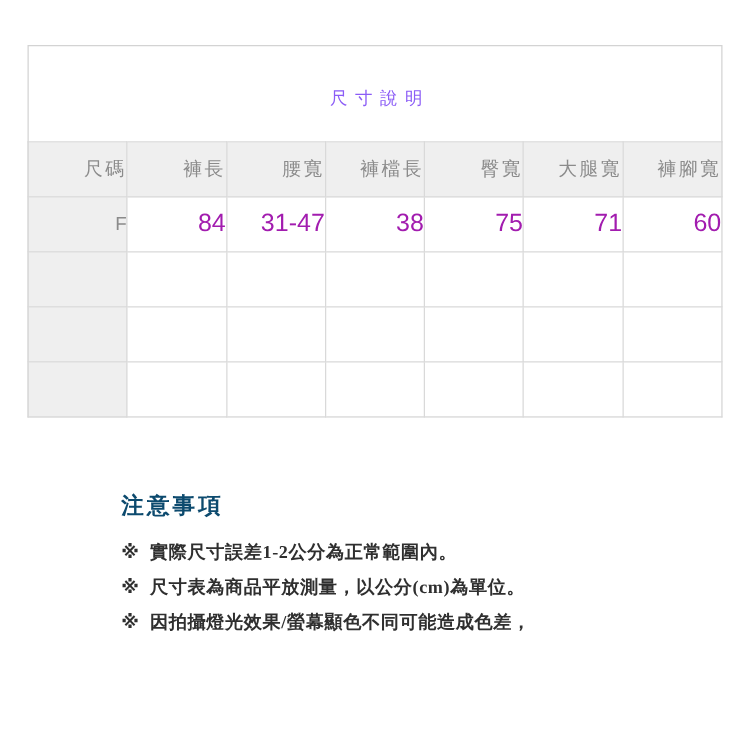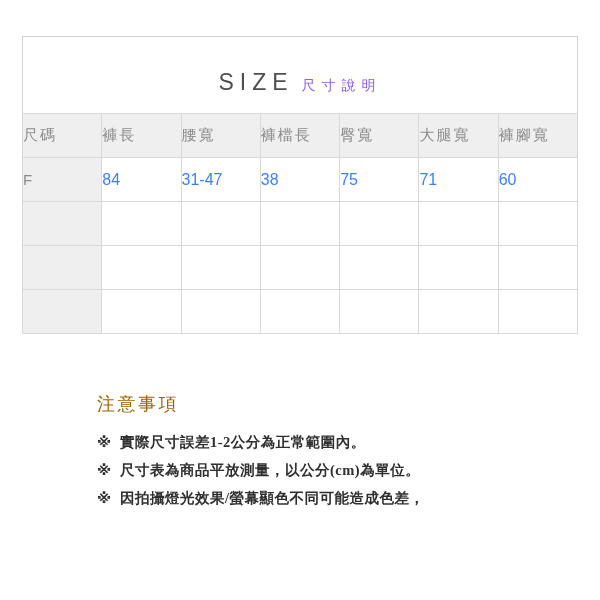--- a/index.html
+++ b/index.html
@@ -51,76 +51,75 @@
   table.size-table {
     position: absolute;
     left: -1px; right: -1px; bottom: -1px;
     width: calc(100% + 2px);
     height: 221px;
     border-collapse: collapse;
     table-layout: fixed;
   }
   .size-table td, .size-table th {
     border: 1px solid #d9d9d9;
-    text-align: left;
+    text-align: right;
     vertical-align: middle;
     padding: 0;
     height: 44px;
     box-sizing: border-box;
   }
   .size-table th {
     background: #efefef;
     color: #8b8b8b;
     font-weight: 400;
     font-size: 15px;
     letter-spacing: 2px;
   }
   .size-table td {
     background: #ffffff;
-    color: #3b82f6;
-    font-size: 16px;
+    color: #a21caf;
+    font-size: 20px;
   }
   .size-table td.row-head {
     background: #efefef;
     color: #8b8b8b;
     font-size: 15px;
   }
 
   
   .notes {
     position: absolute;
     left: 97px; top: 392px;
     width: 440px;
   }
   .notes-heading {
     font-size: 18px;
-    font-weight: normal;
+    font-weight: bold;
     letter-spacing: 2.5px;
-    color: #a16207;
+    color: #0c4a6e;
     margin: 0 0 12px 0;
   }
   .note-line {
     display: flex;
     font-size: 14.5px;
     font-weight: 600;
     color: #2f2f2f;
     line-height: 28px;
     letter-spacing: 0.5px;
   }
   .note-marker {
     flex: 0 0 23px;
   }
   .note-text { flex: 1; font-family: Liberation Serif, serif; }
 </style>
 </head>
 <body>
 
 <div class="size-panel">
   <div class="title-row">
-    <span class="size-title">SIZE</span>
     <span class="size-subtitle">尺寸說明</span>
   </div>
 
   <table class="size-table">
     <tbody>
         <tr>
       <th>尺碼</th>
       <th>褲長</th>
       <th>腰寬</th>
       <th>褲檔長</th>

